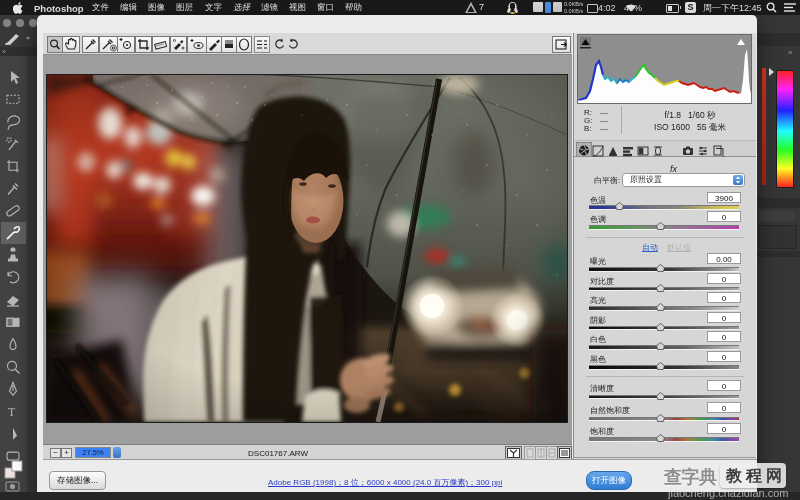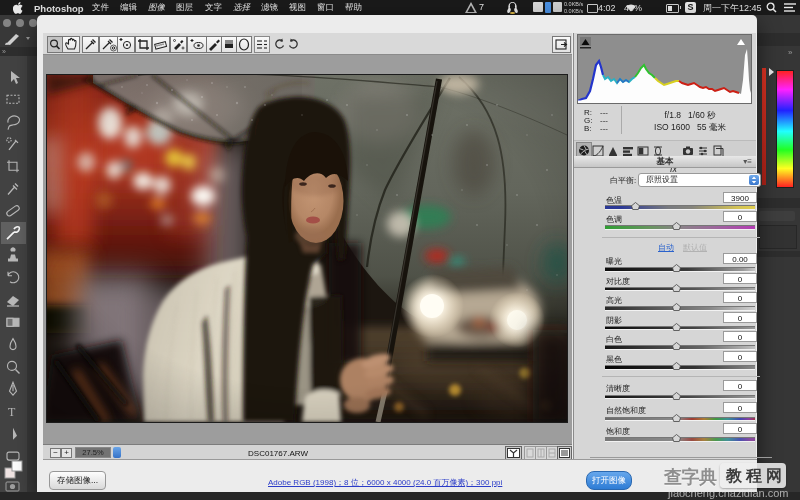--- a/index.html
+++ b/index.html
@@ -24,21 +24,21 @@
 #photo{left:47px;top:75px;width:520px;height:347px;outline:1px solid #1c1c1c;}
 #zoombar{left:43px;top:444px;width:529px;height:15px;background:#d4d4d4;border-top:1px solid #7c7c7c;font-size:8px;color:#222;}
 #rpanel{left:573px;top:33px;width:182px;height:426px;background:#d6d6d6;border-left:1px solid #8b8b8b;}
 #bottombar{left:43px;top:459px;width:714px;height:33px;background:#ececec;border-top:1px solid #999;}
 #botstrip{left:0;top:492px;width:800px;height:8px;background:#262626;}
 
 #hist{position:absolute;left:3px;top:1px;width:173px;height:68px;background:#8e8e8e;border:1px solid #6a6a6a;}
 #rgbinfo{position:absolute;left:0;top:71px;width:182px;height:36px;font-size:8px;color:#1d1d1d;}
 #tabs{position:absolute;left:0;top:107px;width:182px;height:15px;background:#cfcfcf;border-top:1px solid #bbb;border-bottom:1px solid #909090;}
 #basichdr{position:absolute;left:0;top:123px;width:182px;height:11px;background:linear-gradient(#e8e8e8,#c6c6c6);border-bottom:1px solid #9a9a9a;font-size:8.5px;font-weight:bold;color:#2c2c2c;text-align:center;line-height:11px;}
-#controls{position:absolute;left:16px;top:135px;width:182px;height:289px;font-size:8px;color:#1d1d1d;}
+#controls{position:absolute;left:0;top:135px;width:182px;height:289px;font-size:8px;color:#1d1d1d;}
 .vbox{position:absolute;width:34px;height:11px;background:#fff;border:1px solid #9a9a9a;font-size:8px;text-align:center;line-height:11px;color:#111;box-sizing:border-box;}
 .slab{position:absolute;left:16px;font-size:8px;color:#1d1d1d;}
 .track{position:absolute;left:15px;width:150px;height:2.5px;border-top:1px solid #777;border-bottom:1px solid #f2f2f2;}
 .thumb{position:absolute;width:9px;height:8px;}
 .thumb svg{display:block;}
 .tab{position:absolute;top:2px;width:13px;height:12px;}
 
 .tbtn{position:absolute;top:3px;height:15px;background:linear-gradient(#fafafa,#e2e2e2);border:1px solid #777;}
 
 .btn{position:absolute;background:linear-gradient(#fdfdfd,#d9d9d9);border:1px solid #979797;border-radius:4px;font-size:8.5px;color:#222;text-align:center;}
@@ -47,21 +47,21 @@
 <body>
 <div id="page">
 
   <div id="menubar" class="abs">
     <svg class="abs" style="left:13px;top:2px" width="11" height="12" viewBox="0 0 11 12">
         <path fill="#e8e8e8" d="M8.3 6.3c0-1.5 1.2-2.2 1.3-2.3-.7-1-1.8-1.2-2.2-1.2-.9-.1-1.8.6-2.3.6-.5 0-1.2-.6-2-.6C2.1 2.9 1 3.5.4 4.6c-1 1.8-.3 4.4.7 5.8.5.7 1.1 1.5 1.9 1.4.7 0 1-.5 1.9-.5.9 0 1.1.5 1.9.5.8 0 1.3-.7 1.8-1.4.6-.8.8-1.6.8-1.7 0 0-1.6-.6-1.6-2.4zM6.8 2c.4-.5.7-1.2.6-1.9-.6 0-1.3.4-1.7.9-.4.4-.7 1.1-.6 1.8.6 0 1.3-.3 1.7-.8z"></path>
       </svg>
     <div class="mi" style="left:34px;font-weight:bold;font-size:9.5px;top:2.5px;">Photoshop</div>
     <div class="mi" style="left:92px;">文件</div>
     <div class="mi" style="left:120px;">编辑</div>
-    <div class="mi" style="left:148px;font-style:italic;">图像</div>
+    <div class="mi" style="left:148px;">图像</div>
     <div class="mi" style="left:176px;">图层</div>
     <div class="mi" style="left:205px;">文字</div>
     <div class="mi" style="left:233px;font-style:italic;">选择</div>
     <div class="mi" style="left:261px;">滤镜</div>
     <div class="mi" style="left:289px;">视图</div>
     <div class="mi" style="left:317px;">窗口</div>
     <div class="mi" style="left:345px;">帮助</div>
     <svg class="abs" style="left:465px;top:2px" width="12" height="11" viewBox="0 0 12 11">
         <path d="M6 0 L12 11 L0 11 Z" fill="#b9b9b9"></path>
         <path d="M6 3.2 L9.6 10 L2.4 10 Z" fill="#1a1a1a"></path>
@@ -532,21 +532,21 @@
           <circle cx="218" cy="30" r="1"></circle>
       <circle cx="510" cy="200" r=".8"></circle>
           <circle cx="480" cy="215" r=".7"></circle>
     </g>
 
     <rect width="520" height="347" fill="url(#vign)"></rect>
   </svg></div>
   <div id="zoombar" class="abs">
     <div class="abs" style="left:7px;top:3px;width:9px;height:8px;border:1px solid #777;background:#e6e6e6;font-size:8px;line-height:7px;text-align:center;">−</div>
     <div class="abs" style="left:18px;top:3px;width:9px;height:8px;border:1px solid #777;background:#e6e6e6;font-size:8px;line-height:8px;text-align:center;">+</div>
-    <div class="abs" style="left:32px;top:2px;width:34px;height:9px;background:#737373;border:1px solid #888;font-size:7.5px;line-height:9px;text-align:center;">27.5%</div>
+    <div class="abs" style="left:32px;top:2px;width:34px;height:9px;background:#3b82f6;border:1px solid #888;font-size:7.5px;line-height:9px;text-align:center;">27.5%</div>
     <div class="abs" style="left:70px;top:2px;width:8px;height:11px;background:linear-gradient(#6aa5e8,#3572c8);border-radius:2px;"></div>
     <div class="abs" style="left:180px;top:4px;width:110px;text-align:center;font-size:8px;color:#111;">DSC01767.ARW</div>
     <div class="abs" style="left:462px;top:1px;width:15px;height:12px;border:1px solid #666;background:#c9c9c9;"><svg width="15" height="12" viewBox="0 0 15 12">
           <rect x="1.5" y="1.5" width="12" height="9" fill="#fff" stroke="#333"></rect>
           <path d="M4 3 l3.5 3 l3.5 -3 M7.5 6 v4" stroke="#333" fill="none" stroke-width="1.2"></path>
         </svg></div>
     <div class="abs" style="left:481px;top:1px;width:10px;height:12px;border:1px solid #999;background:#d9d9d9;"><svg width="10" height="12">
           <rect x="2" y="2" width="6" height="8" fill="none" stroke="#aaa"></rect>
         </svg></div>
     <div class="abs" style="left:492px;top:1px;width:10px;height:12px;border:1px solid #999;background:#d9d9d9;"><svg width="10" height="12">
@@ -644,21 +644,20 @@
               <circle cx="4" cy="3" r="1.3"></circle>
               <circle cx="8" cy="6" r="1.3"></circle>
               <circle cx="5" cy="9" r="1.3"></circle>
             </g>
           </svg></div>
       <div class="tab" style="left:138px;"><svg width="12" height="12" viewBox="0 0 12 12">
             <rect x="2" y="1" width="7" height="9" fill="none" stroke="#333"></rect>
             <path d="M4 3.5 L11 3.5 L11 12" fill="none" stroke="#333"></path>
           </svg></div>
     </div>
-    <div id="basichdr">基本<span style="position:absolute;right:4px;top:0;font-weight:normal;font-size:8px;color:#555;">▾≡</span></div>
     <div id="controls">
       <div class="abs" style="left:20px;top:7px;">白平衡:</div>
       <div class="abs" style="left:48px;top:5px;width:121px;height:12px;background:#fff;border:1px solid #999;border-radius:3px;">
         <span style="position:absolute;left:7px;top:0;font-size:8px;line-height:12px;color:#222;">原照设置</span>
         <span style="position:absolute;right:1px;top:1px;width:10px;height:10px;background:linear-gradient(#70aaec,#3976cc);border-radius:2px;"><svg width="10" height="10" viewBox="0 0 10 10">
               <path d="M5 1.6 L7.2 4 L2.8 4 Z M5 8.4 L7.2 6 L2.8 6 Z" fill="#fff"></path>
             </svg></span>
       </div>
       <div class="slab" style="top:27px;">色温</div>
       <div class="vbox" style="left:133px;top:24px;">3900</div>

